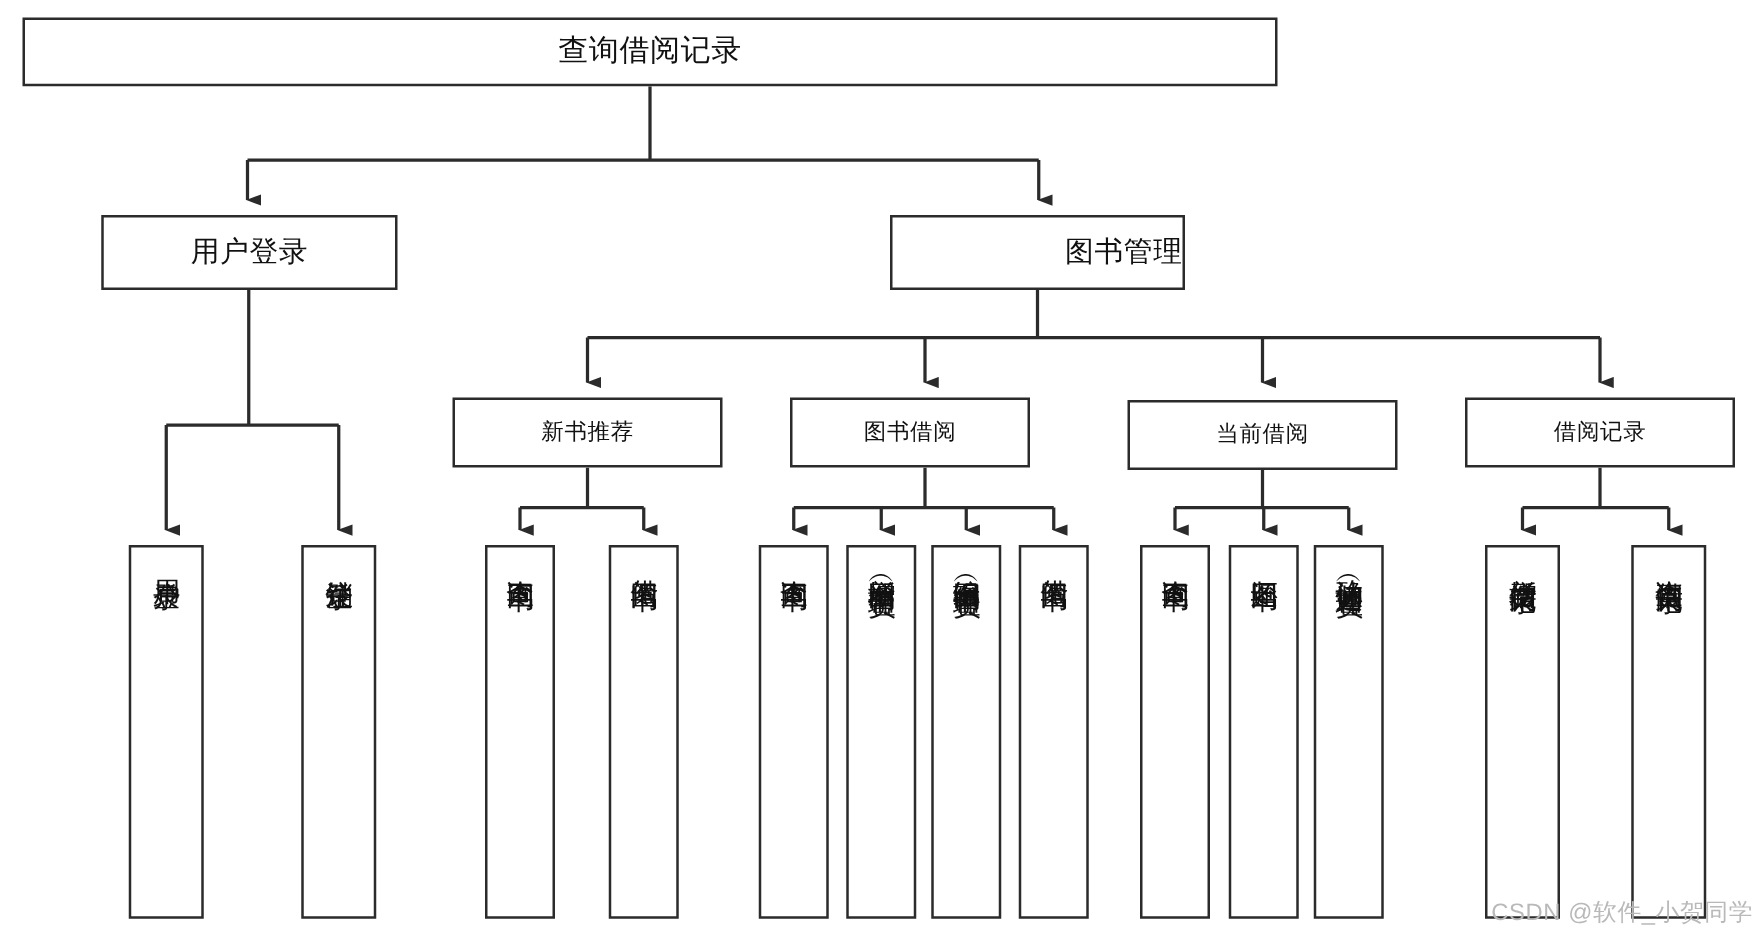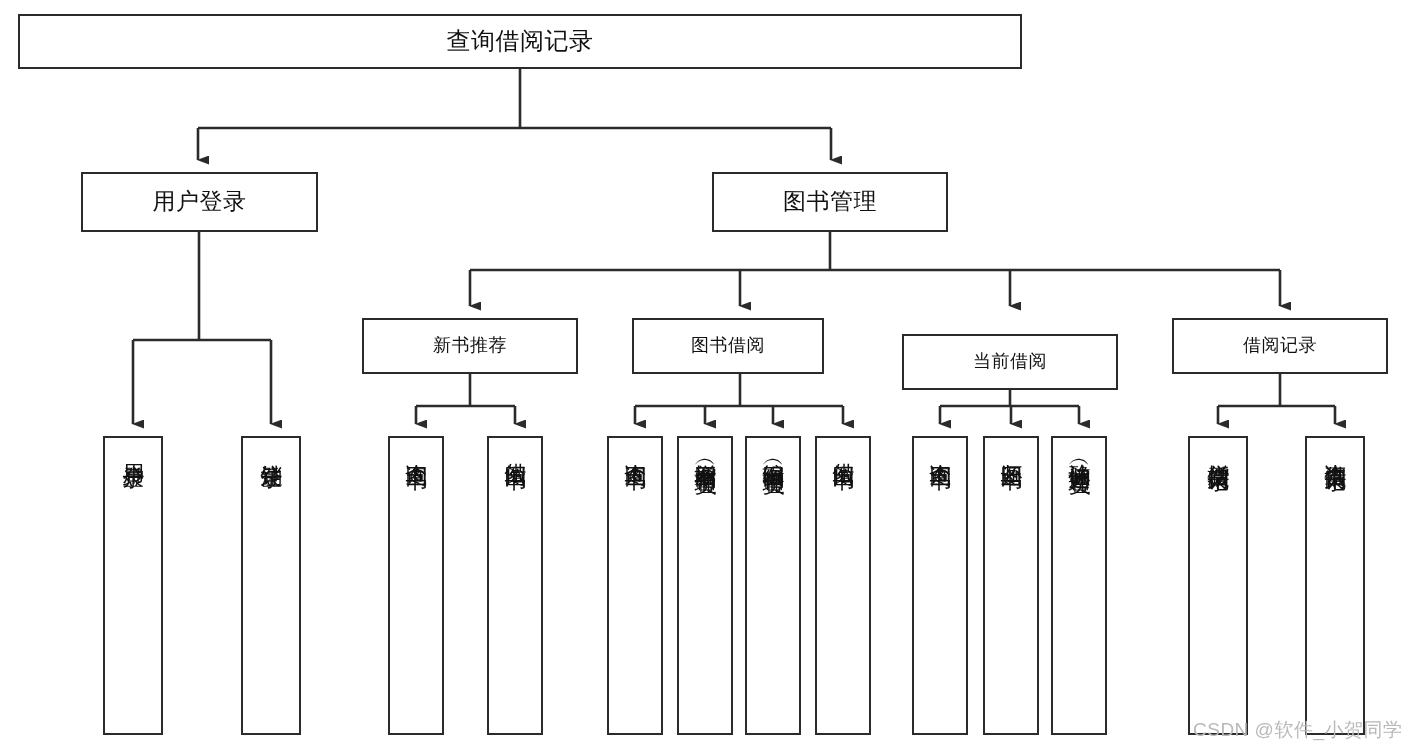--- a/index.html
+++ b/index.html
@@ -129,31 +129,31 @@
     </g>
   </svg>
 
   <div class="node-box horizontal level-1" style="left: 18px; top: 14px; width: 1004px; height: 55px;">
     <span class="node-label">查询借阅记录</span>
   </div>
 
   <div class="node-box horizontal level-2" style="left: 81px; top: 172px; width: 237px; height: 60px;">
     <span class="node-label">用户登录</span>
   </div>
-  <div class="node-box horizontal level-2" style="left: 712px; top: 172px; width: 236px; height: 60px;">
+  <div class="node-box horizontal level-2" style="left: 712px; top: 172px; width: 236px; height: 60px; justify-content: flex-end;">
     <span class="node-label">图书管理</span>
   </div>
 
   <div class="node-box horizontal level-3" style="left: 362px; top: 318px; width: 216px; height: 56px;">
     <span class="node-label">新书推荐</span>
   </div>
   <div class="node-box horizontal level-3" style="left: 632px; top: 318px; width: 192px; height: 56px;">
     <span class="node-label">图书借阅</span>
   </div>
-  <div class="node-box horizontal level-3" style="left: 902px; top: 334px; width: 216px; height: 56px;">
+  <div class="node-box horizontal level-3" style="left: 902px; top: 320px; width: 216px; height: 56px;">
     <span class="node-label">当前借阅</span>
   </div>
   <div class="node-box horizontal level-3" style="left: 1172px; top: 318px; width: 216px; height: 56px; font-family: Liberation Serif, serif;">
     <span class="node-label">借阅记录</span>
   </div>
 
   <div class="node-box vertical" style="left: 103px; top: 436px; width: 60px; height: 299px;">
     <span class="node-label">用户登录</span>
   </div>
   <div class="node-box vertical" style="left: 241px; top: 436px; width: 60px; height: 299px;">

